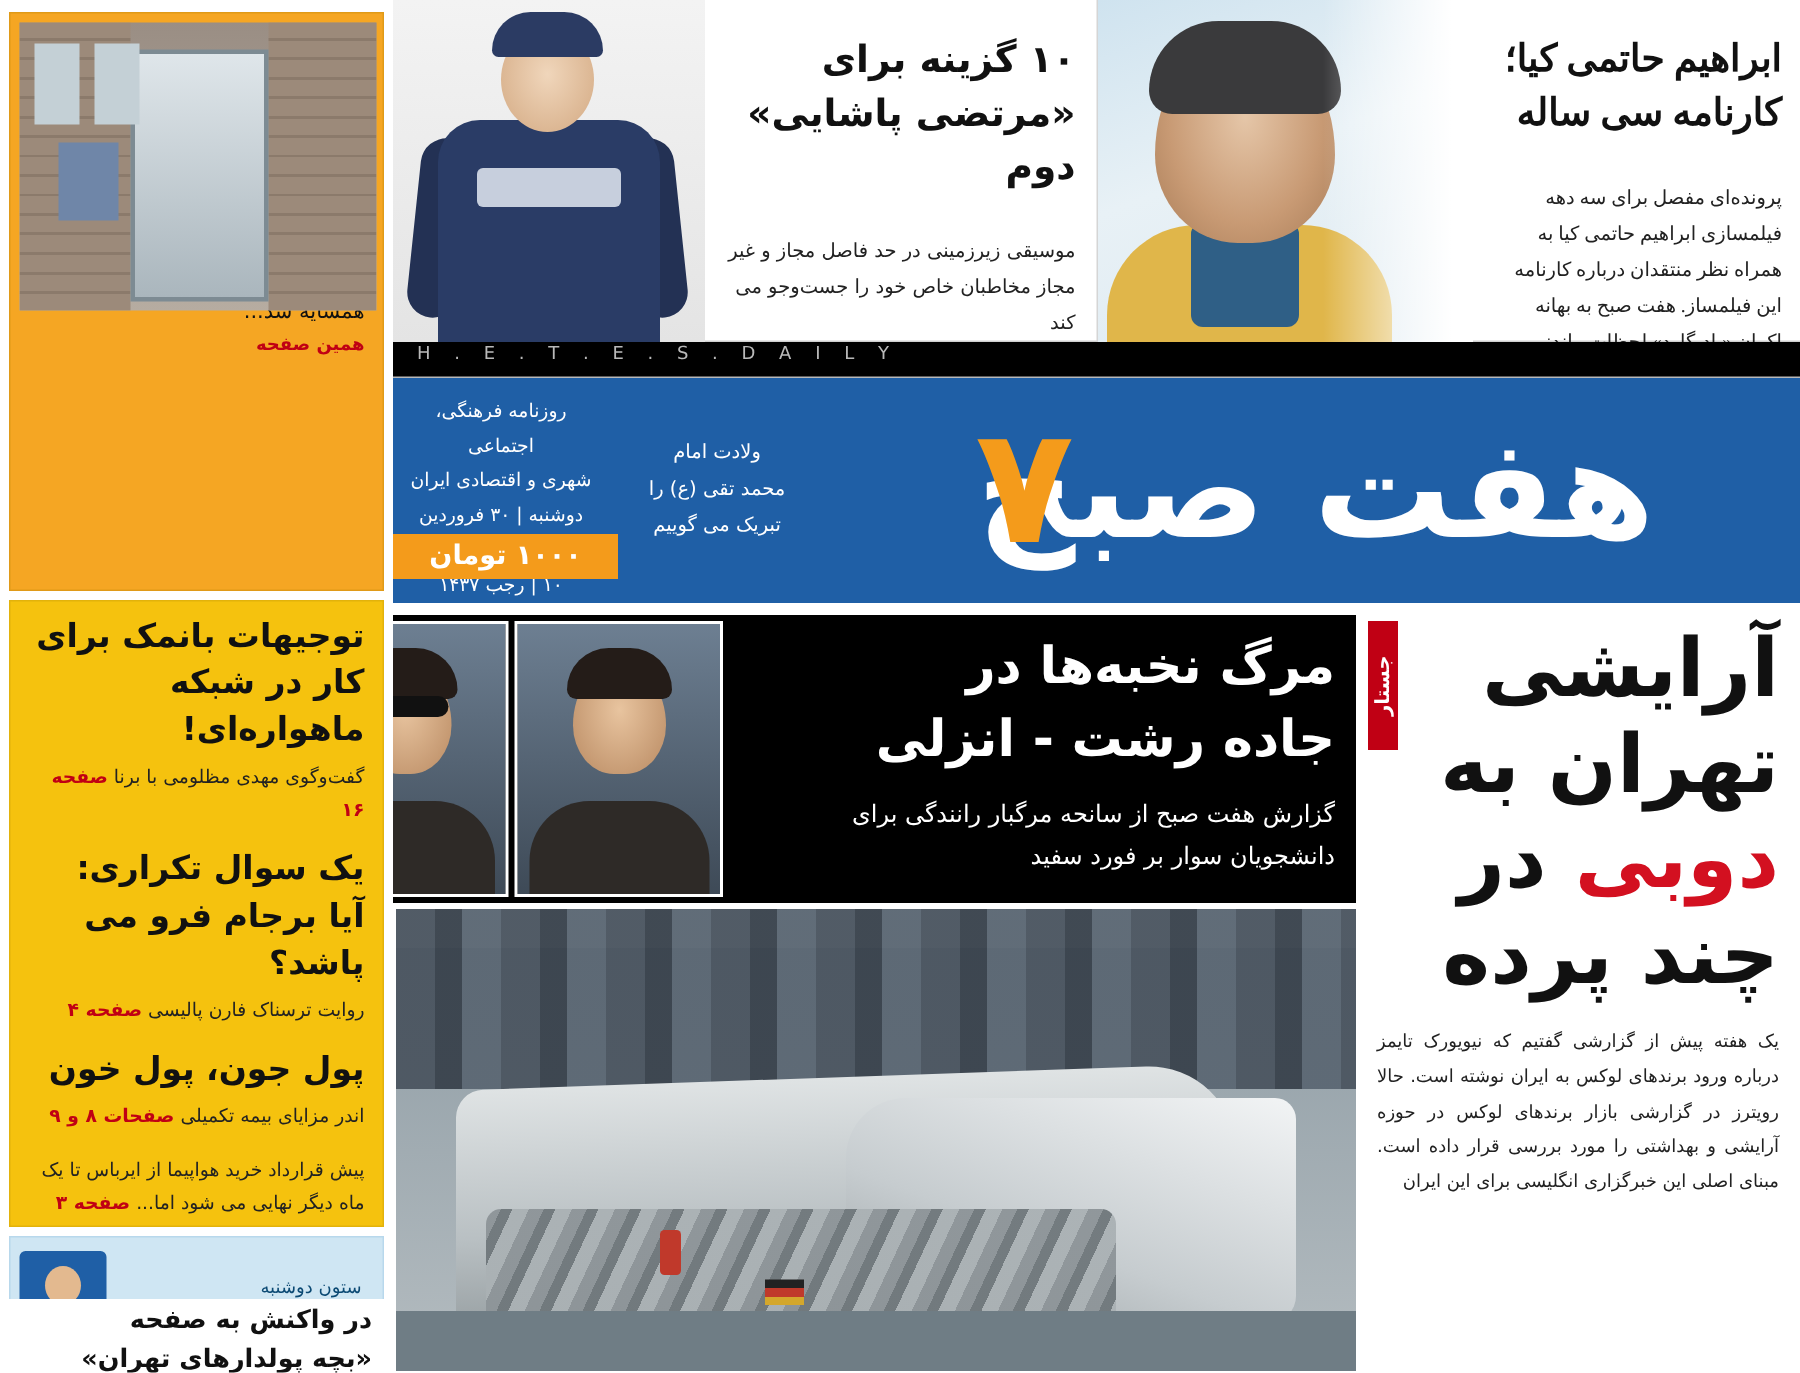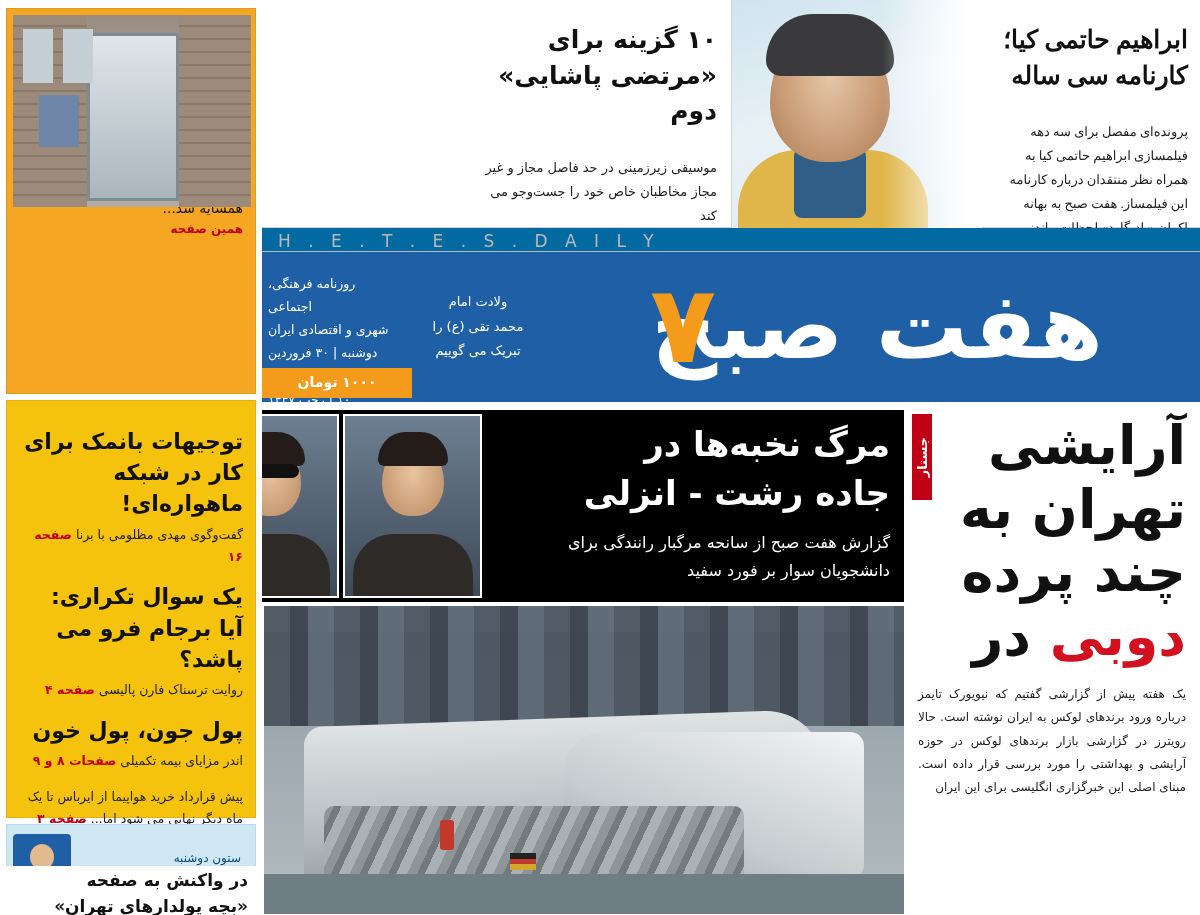--- a/index.html
+++ b/index.html
@@ -45,44 +45,44 @@
   .hatami-photo .ph-shirt {
     position: absolute; left: 62px; top: 148px; width: 72px; height: 70px;
     background: #2f5f86; border-radius: 8px;
   }
   .hatami-photo .ph-smear {
     position: absolute; right: -10px; top: 0; width: 110px; height: 228px;
     background: linear-gradient(90deg, rgba(255,255,255,0) 0%, #ffffff 78%);
   }
 
   
-  .cell-pashaei { width: 470px; display: flex; flex-direction: column; border-right: 1px solid #d5d5d5; }
+  .cell-pashaei { width: 470px; display: flex; flex-direction: row; border-right: 1px solid #d5d5d5; }
   .pash-text { width: 262px; padding: 22px 14px 6px 12px; text-align: right; }
   .pash-photo {
     width: 208px; position: relative; overflow: hidden;
     background: linear-gradient(180deg,#f3f3f3 0%,#e4e4e4 100%);
   }
   .pash-photo .p-head { position:absolute; left:72px; top:18px; width:62px; height:70px;
     background: radial-gradient(ellipse at 50% 45%, #f0d6bb, #d3a982); border-radius: 50%; }
   .pash-photo .p-cap { position:absolute; left:66px; top:8px; width:74px; height:30px; background:#2b3b63; border-radius: 36px 36px 6px 6px;}
   .pash-photo .p-torso { position:absolute; left:30px; top:80px; width:148px; height:148px; background:#2a3c66; border-radius: 28px 28px 0 0;}
   .pash-photo .p-stripe { position:absolute; left:56px; top:112px; width:96px; height:26px; background:#c7cfdd; border-radius:4px; }
   .pash-photo .p-arm-l { position:absolute; left:14px; top:92px; width:34px; height:120px; background:#233154; border-radius:18px; transform: rotate(6deg);}
   .pash-photo .p-arm-r { position:absolute; left:158px; top:92px; width:34px; height:120px; background:#233154; border-radius:18px; transform: rotate(-6deg);}
 
   .mini-title { font-size: 25px; font-weight: bold; color: #111; line-height: 1.42; }
   .mini-deck { font-size: 13px; color: #222; line-height: 1.85; margin-top: 27px; }
   .mini-more { font-size: 12px; color: #c00014; margin-top: 6px; font-weight: bold; }
 
   
   .hte-bar {
     position: absolute; top: 228px; right: 0; width: 938px; height: 24px;
-    background: #0369a1; border-bottom: 1px solid #b9b9b9;
-    display: flex; align-items: flex-end; justify-content: space-between;
-    padding: 0 16px; letter-spacing: 6px; color: #b9b9b9; font-size: 17px;
+    background: #000000; border-bottom: 1px solid #b9b9b9;
+    display: flex; align-items: flex-start; justify-content: space-between;
+    padding: 0 16px; letter-spacing: 6px; color: #b9b9b9; font-size: 12px;
     direction: ltr;
   }
 
   
   .masthead {
     position: absolute; top: 252px; right: 0; width: 938px; height: 150px;
     background: #1f5fa6; display: flex; flex-direction: row; align-items: stretch;
   }
   .mast-logo { flex: 1; position: relative; display:flex; align-items:center; justify-content:center; }
   .mast-logo .logo-text {
@@ -92,25 +92,25 @@
   .mast-logo .logo-seven {
     position: absolute; left: 86px; top: 24px; width: 86px; height: 100px;
     color: #f49b1b; font-size: 108px; font-weight: bold; line-height: .9;
   }
   .mast-note {
     width: 132px; color:#fff; font-size: 13px; line-height: 1.9; text-align: center;
     display:flex; align-items:center; justify-content:center; padding: 0 6px;
   }
   .mast-info {
     width: 150px; background:#1f5fa6; color:#fff; font-size: 12.5px; line-height: 1.85;
-    padding: 20px 12px 0 6px; text-align: left; position: relative;
+    padding: 10px 12px 0 6px; text-align: center; position: relative;
   }
   .price-badge {
-    position: absolute; bottom: 4px; right: 0; width: 150px; height: 30px;
-    background: #f49b1b; color: #fff; font-size: 14px; font-weight: bold;
+    position: absolute; bottom: 16px; right: 0; width: 150px; height: 30px;
+    background: #f49b1b; color: #fff; font-size: 18px; font-weight: bold;
     display: flex; align-items: center; justify-content: center;
   }
 
   
   .rail {
     position: absolute; top: 0; left: 0; width: 262px; height: 915px;
     background: #ffffff;
   }
   .rail-top {
     position: absolute; top: 8px; left: 6px; width: 250px; height: 386px;
@@ -132,21 +132,21 @@
     background: repeating-linear-gradient(0deg,#9c8a7a 0 11px,#8b7a6b 11px 13px); }
   .rail-photo .brick-r { position:absolute; right:0; top:0; width: 72px; height: 192px;
     background: repeating-linear-gradient(0deg,#9c8a7a 0 11px,#8b7a6b 11px 13px); }
   .rail-head { padding: 6px 12px 0 12px; text-align: right; }
   .rail-head .t1 { font-size: 30px; font-weight: bold; color: #111; line-height: 1.35; }
   .rail-head .deck { font-size: 14px; color: #111; line-height: 1.85; margin-top: 8px; }
   .rail-head .more { font-size: 12px; color: #c00014; font-weight: bold; }
 
   .rail-list {
     position: absolute; top: 400px; left: 6px; width: 250px; height: 418px;
-    background: #f5c20e; border: 1px solid #e2b20b; padding: 25px 12px 6px 12px;
+    background: #f5c20e; border: 1px solid #e2b20b; padding: 8px 12px 6px 12px;
     text-align: right;
   }
   .rl-item { margin-bottom: 14px; }
   .rl-title { font-size: 22px; font-weight: bold; color: #111; line-height: 1.42; }
   .rl-deck { font-size: 12.5px; color: #222; line-height: 1.75; margin-top: 4px; }
   .rl-deck .src { color: #c00014; font-weight: bold; }
 
   .rail-col {
     position: absolute; top: 824px; left: 6px; width: 250px; height: 86px;
     background: #cfe6f3; border: 1px solid #b8d8ec; display:flex; align-items:center; padding: 6px;
@@ -307,25 +307,25 @@
 
   <div class="body-area">
 
     <div class="col-tehran">
       <div class="jesar-tab">
         <span>جستار</span>
       </div>
       <div class="tehran-title">
         <div>آرایشی</div>
         <div>تهران به</div>
-        <div>چند پرده</div>
         <div>
           <span class="red">دوبی</span>
           <span>در</span>
         </div>
+        <div>چند پرده</div>
       </div>
       <div class="tehran-body">یک هفته پیش از گزارشی گفتیم که نیویورک تایمز درباره ورود برندهای لوکس به ایران نوشته است. حالا رویترز در گزارشی بازار برندهای لوکس در حوزه آرایشی و بهداشتی را مورد بررسی قرار داده است. مبنای اصلی این خبرگزاری انگلیسی برای این ایران</div>
     </div>
 
     <div class="col-lead">
       <div class="lead-box">
         <div class="lead-text">
           <div class="lead-title" style="white-space:pre-line;">مرگ نخبه‌ها در
 جاده رشت - انزلی</div>
           <div class="lead-deck">گزارش هفت صبح از سانحه مرگبار رانندگی برای دانشجویان سوار بر فورد سفید</div>

